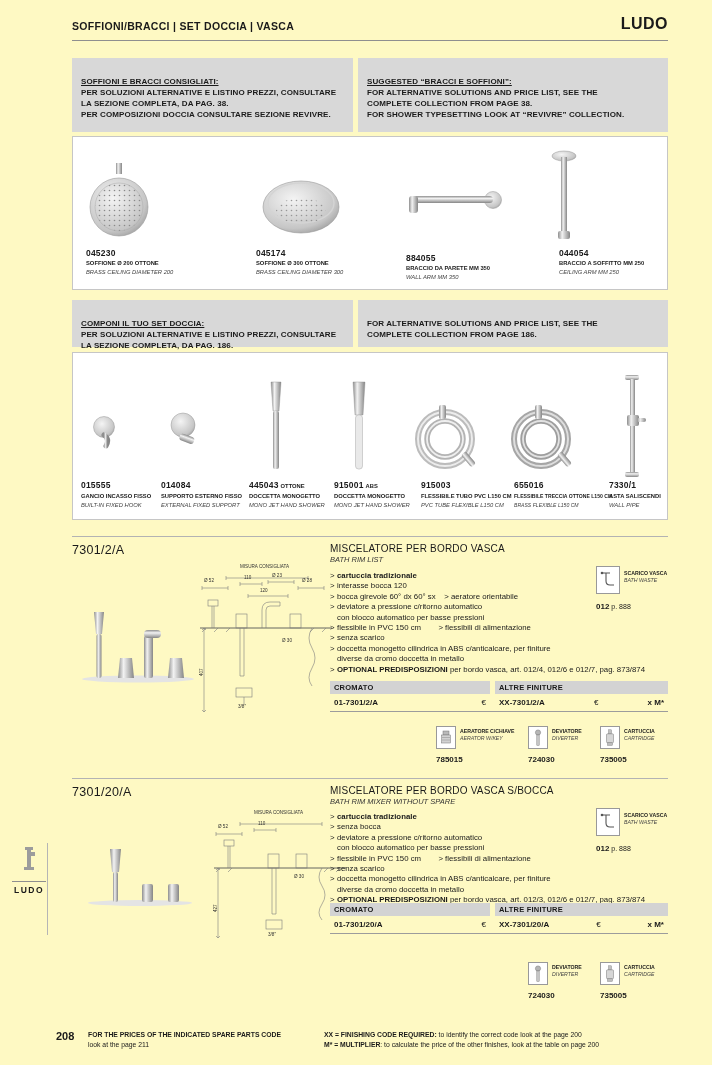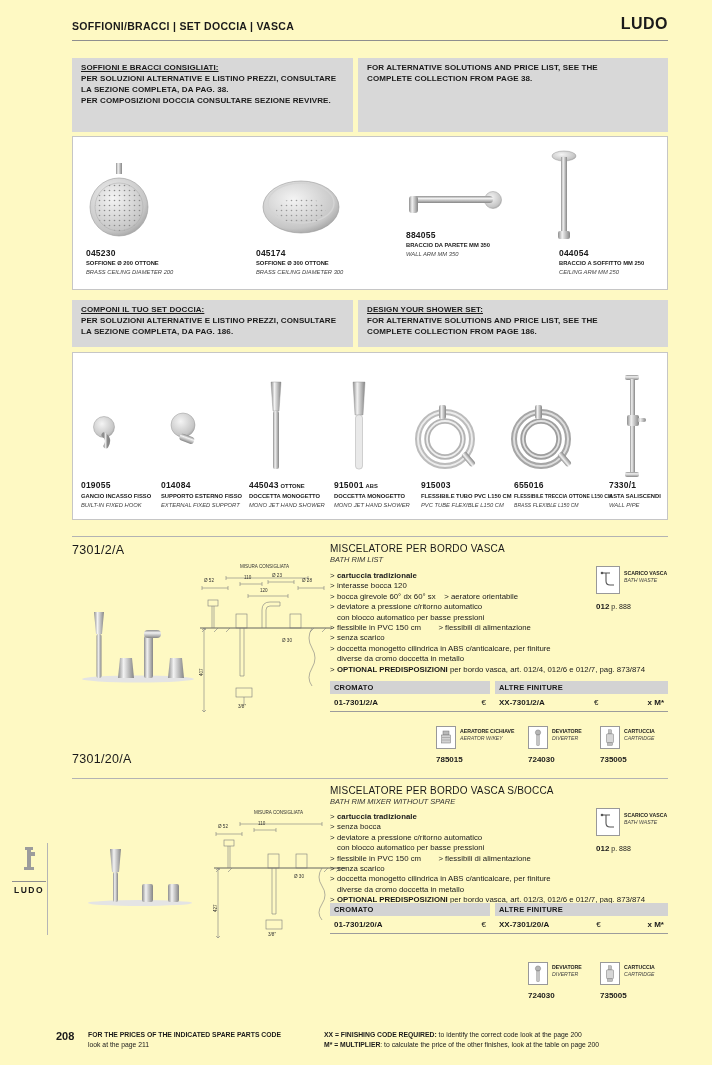--- a/index.html
+++ b/index.html
@@ -4,21 +4,21 @@
 <style>
   *{margin:0;padding:0;box-sizing:border-box}
   body{background:#ffffff;font-family:"Liberation Sans",sans-serif}
   .page{position:relative;width:712px;height:1065px;background:#fef9c3;color:#1a1a1a;overflow:hidden}
   .abs{position:absolute}
   .b{font-weight:bold}
   .hdr-left{font-size:10.5px;font-weight:bold;letter-spacing:.3px}
   .hdr-brand{font-size:16px;font-weight:bold;letter-spacing:.5px}
   .rule{height:1px;background:#8f8f8f}
   .thinrule{height:1px;background:#b3b3b3}
-  .infobox{background:#d8d8d8;padding:4px 9px;font-size:8px;font-weight:bold;line-height:11px;letter-spacing:.1px}
+  .infobox{background:#d8d8d8;padding:18px 9px;font-size:8px;font-weight:bold;line-height:11px;letter-spacing:.1px}
   .ib-title{text-decoration:underline}
   .prodbox{border:1px solid #c6c6c6;background:#fff}
   .pcap{line-height:8px;white-space:nowrap}
   .pcode{font-size:8.5px;font-weight:bold;letter-spacing:.2px}
   .psuffix{font-size:5.8px;font-weight:bold;margin-left:2px}
   .pit{font-size:5.8px;font-weight:bold;margin-top:2px}
   .pen{font-size:5.8px;font-style:italic;color:#444;margin-top:1px}
   .small-cap .pit,.small-cap .pen{font-size:5.1px}
   .model{font-size:12.5px;font-weight:normal;letter-spacing:.3px}
   .sec-title{font-size:10px;font-weight:normal;letter-spacing:.2px}
@@ -92,22 +92,24 @@
   <div class="abs hdr-brand" style="right:44px;top:15px">LUDO</div>
   <div class="abs rule" style="left:72px;top:40px;width:596px"></div>
 
   <div class="abs infobox" style="left:72px;top:58px;width:281px;height:74px">
     <div class="ib-title">SOFFIONI E BRACCI CONSIGLIATI:</div>
     <div>PER SOLUZIONI ALTERNATIVE E LISTINO PREZZI, CONSULTARE</div>
     <div>LA SEZIONE COMPLETA, DA PAG. 38.</div>
     <div>PER COMPOSIZIONI DOCCIA CONSULTARE SEZIONE REVIVRE.</div>
   </div>
   <div class="abs infobox" style="left:358px;top:58px;width:310px;height:74px">
+    <div class="ib-title">SUGGESTED “BRACCI E SOFFIONI”:</div>
     <div>FOR ALTERNATIVE SOLUTIONS AND PRICE LIST, SEE THE</div>
     <div>COMPLETE COLLECTION FROM PAGE 38.</div>
+    <div>FOR SHOWER TYPESETTING LOOK AT “REVIVRE” COLLECTION.</div>
   </div>
 
   <div class="abs prodbox" style="left:72px;top:136px;width:596px;height:154px">
     <div class="abs" style="left:14px;top:26px">
       <svg width="64" height="76" viewBox="0 0 64 76">
         <rect x="29" y="0" width="6" height="11" fill="url(#silvH)"></rect>
         <circle cx="32" cy="44" r="29" fill="url(#silvR)" stroke="#9a9a9a" stroke-width="0.6"></circle>
         <circle cx="32" cy="44" r="24" fill="url(#dots)" stroke="#aaa" stroke-width="0.5"></circle>
       </svg>
     </div>
@@ -135,39 +137,38 @@
     <div class="abs pcap" style="left:13px;top:110px">
       <div><span class="pcode">045230</span></div>
       <div class="pit">SOFFIONE Ø 200 OTTONE</div>
       <div class="pen">BRASS CEILING DIAMETER 200</div>
     </div>
     <div class="abs pcap" style="left:183px;top:110px">
       <div><span class="pcode">045174</span></div>
       <div class="pit">SOFFIONE Ø 300 OTTONE</div>
       <div class="pen">BRASS CEILING DIAMETER 300</div>
     </div>
-    <div class="abs pcap" style="left:333px;top:92px">
+    <div class="abs pcap" style="left:333px;top:115px">
       <div><span class="pcode">884055</span></div>
       <div class="pit">BRACCIO DA PARETE MM 350</div>
       <div class="pen">WALL ARM MM 350</div>
     </div>
     <div class="abs pcap" style="left:486px;top:110px">
       <div><span class="pcode">044054</span></div>
       <div class="pit">BRACCIO A SOFFITTO MM 250</div>
       <div class="pen">CEILING ARM MM 250</div>
     </div>
   </div>
 
   <div class="abs infobox" style="left:72px;top:300px;width:281px;height:47px">
     <div class="ib-title">COMPONI IL TUO SET DOCCIA:</div>
     <div>PER SOLUZIONI ALTERNATIVE E LISTINO PREZZI, CONSULTARE</div>
     <div>LA SEZIONE COMPLETA, DA PAG. 186.</div>
   </div>
   <div class="abs infobox" style="left:358px;top:300px;width:310px;height:47px">
-    <div class="ib-title">DESIGN YOUR SHOWER SET:</div>
     <div>FOR ALTERNATIVE SOLUTIONS AND PRICE LIST, SEE THE</div>
     <div>COMPLETE COLLECTION FROM PAGE 186.</div>
   </div>
 
   <div class="abs prodbox" style="left:72px;top:352px;width:596px;height:168px">
     <div class="abs" style="left:16px;top:62px">
       <svg width="30" height="34" viewBox="0 0 30 34">
         <circle cx="15" cy="12" r="10.5" fill="url(#silvR)" stroke="#999" stroke-width="0.5"></circle>
         <path d="M15,20 q6,4 2,11" stroke="url(#silvH)" stroke-width="5" fill="none" stroke-linecap="round"></path>
       </svg>
@@ -213,21 +214,21 @@
     <div class="abs" style="left:548px;top:20px">
       <svg width="28" height="106" viewBox="0 0 28 106">
         <rect x="4" y="2" width="14" height="5" rx="2" fill="url(#silvV)"></rect>
         <rect x="9" y="6" width="5" height="93" fill="url(#silvH)"></rect>
         <rect x="4" y="99" width="14" height="5" rx="2" fill="url(#silvV)"></rect>
         <rect x="6" y="42" width="12" height="11" rx="2" fill="url(#silvH)"></rect>
         <rect x="16" y="45" width="9" height="4" rx="2" fill="url(#silvH)"></rect>
       </svg>
     </div>
     <div class="abs pcap" style="left:8px;top:126px">
-      <div><span class="pcode">019055</span><span class="psuffix"></span></div>
+      <div><span class="pcode">015555</span><span class="psuffix"></span></div>
       <div class="pit">GANCIO INCASSO FISSO</div>
       <div class="pen">BUILT-IN FIXED HOOK</div>
     </div>
     <div class="abs pcap" style="left:88px;top:126px">
       <div><span class="pcode">014084</span><span class="psuffix"></span></div>
       <div class="pit">SUPPORTO ESTERNO FISSO</div>
       <div class="pen">EXTERNAL FIXED SUPPORT</div>
     </div>
     <div class="abs pcap" style="left:176px;top:126px">
       <div><span class="pcode">445043</span><span class="psuffix">OTTONE</span></div>
@@ -437,21 +438,21 @@
       </div>
       <div class="sp-lines">
         <div class="sp-l1">CARTUCCIA</div>
         <div class="sp-l2">CARTRIDGE</div>
       </div>
     </div>
     <div class="sp-code">735005</div>
   </div>
 
   <div class="abs thinrule" style="left:72px;top:778px;width:596px"></div>
-  <div class="abs model" style="left:72px;top:752px">7301/20/A</div>
+  <div class="abs model" style="left:72px;top:785px">7301/20/A</div>
 
   <div class="abs" style="left:80px;top:846px">
     <svg width="120" height="62" viewBox="0 0 120 62">
       <ellipse cx="60" cy="57" rx="52" ry="3" fill="#e4e4e4"></ellipse>
       <path d="M30,3 L41,3 L39,26 L32,26 Z" fill="url(#silvH)"></path>
       <rect x="33" y="26" width="5" height="30" rx="2" fill="url(#silvH)"></rect>
       <rect x="62" y="38" width="11" height="18" rx="2" fill="url(#silvH)"></rect>
       <rect x="88" y="38" width="11" height="18" rx="2" fill="url(#silvH)"></rect>
     </svg>
   </div>

